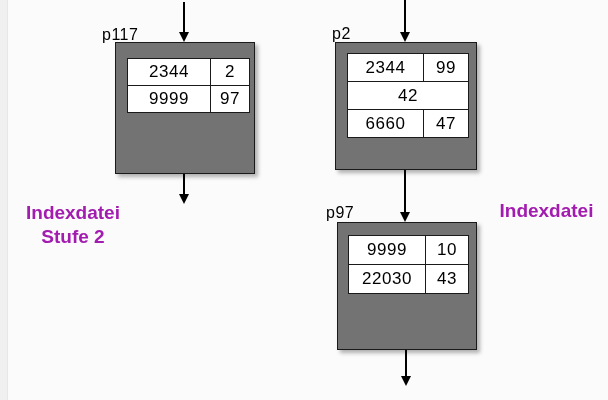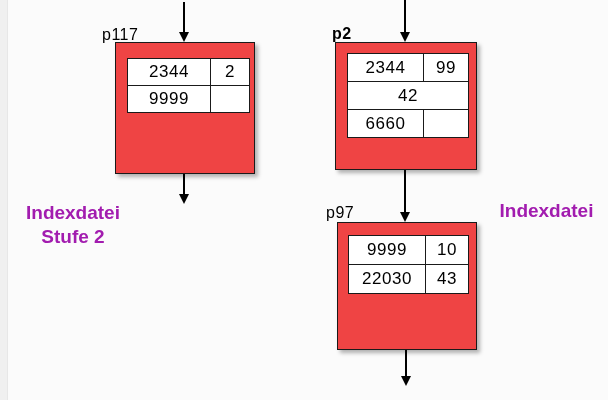--- a/index.html
+++ b/index.html
@@ -24,21 +24,21 @@
   }
   
   .node-label {
     position: absolute;
     font-size: 16px;
     letter-spacing: 0.5px;
     color: #000;
   }
   .node-box {
     position: absolute;
-    background: #ef4444;
+    background: #737373;
     border: 1.5px solid #1a1a1a;
     box-shadow: 3px 3px 4px rgba(0,0,0,0.30);
   }
   .itable {
     position: absolute;
     border: 1.5px solid #1a1a1a;
     background: #fff;
   }
   .trow { display: flex; }
   .trow + .trow { border-top: 1.5px solid #1a1a1a; }
@@ -52,21 +52,21 @@
   .tcell.key { border-right: 1.5px solid #1a1a1a; }
   .tcell.val { flex: 1; }
 
   
   #label-p117 { left: 102px; top: 26px; text-align: right; }
   #box-p117   { left: 115px; top: 42px; width: 138px; height: 130px; }
   #table-p117 { left: 11px;  top: 15px; width: 121px; }
   #box-p117 .trow { height: 26px; }
   #box-p117 .tcell.key { width: 82px; }
 
-  #label-p2 { left: 332px; top: 25px; font-weight: bold; }
+  #label-p2 { left: 332px; top: 25px; }
   #box-p2   { left: 335px; top: 42px; width: 140px; height: 126px; }
   #table-p2 { left: 11px;  top: 10px; width: 120px; }
   #box-p2 .trow { height: 27px; }
   #box-p2 .tcell.key { width: 75px; }
 
   #label-p97 { left: 326px; top: 204px; }
   #box-p97   { left: 337px; top: 222px; width: 138px; height: 126px; }
   #table-p97 { left: 10px;  top: 12px; width: 119px; }
   #box-p97 .trow { height: 28px; }
   #box-p97 .tcell.key { width: 76px; }
@@ -133,36 +133,38 @@
 
   <div class="node-label" id="label-p117">p117</div>
   <div class="node-box" id="box-p117">
     <div class="itable" id="table-p117">
         <div class="trow">
           <div class="tcell key">2344</div>
           <div class="tcell val">2</div>
         </div>
         <div class="trow">
           <div class="tcell key">9999</div>
+          <div class="tcell val">97</div>
         </div>
       </div>
   </div>
 
   <div class="node-label" id="label-p2">p2</div>
   <div class="node-box" id="box-p2">
     <div class="itable" id="table-p2">
         <div class="trow">
           <div class="tcell key">2344</div>
           <div class="tcell val">99</div>
         </div>
         <div class="trow">
           <div class="tcell val">42</div>
         </div>
         <div class="trow">
           <div class="tcell key">6660</div>
+          <div class="tcell val">47</div>
         </div>
       </div>
   </div>
 
   <div class="node-label" id="label-p97">p97</div>
   <div class="node-box" id="box-p97">
     <div class="itable" id="table-p97">
         <div class="trow">
           <div class="tcell key">9999</div>
           <div class="tcell val">10</div>

